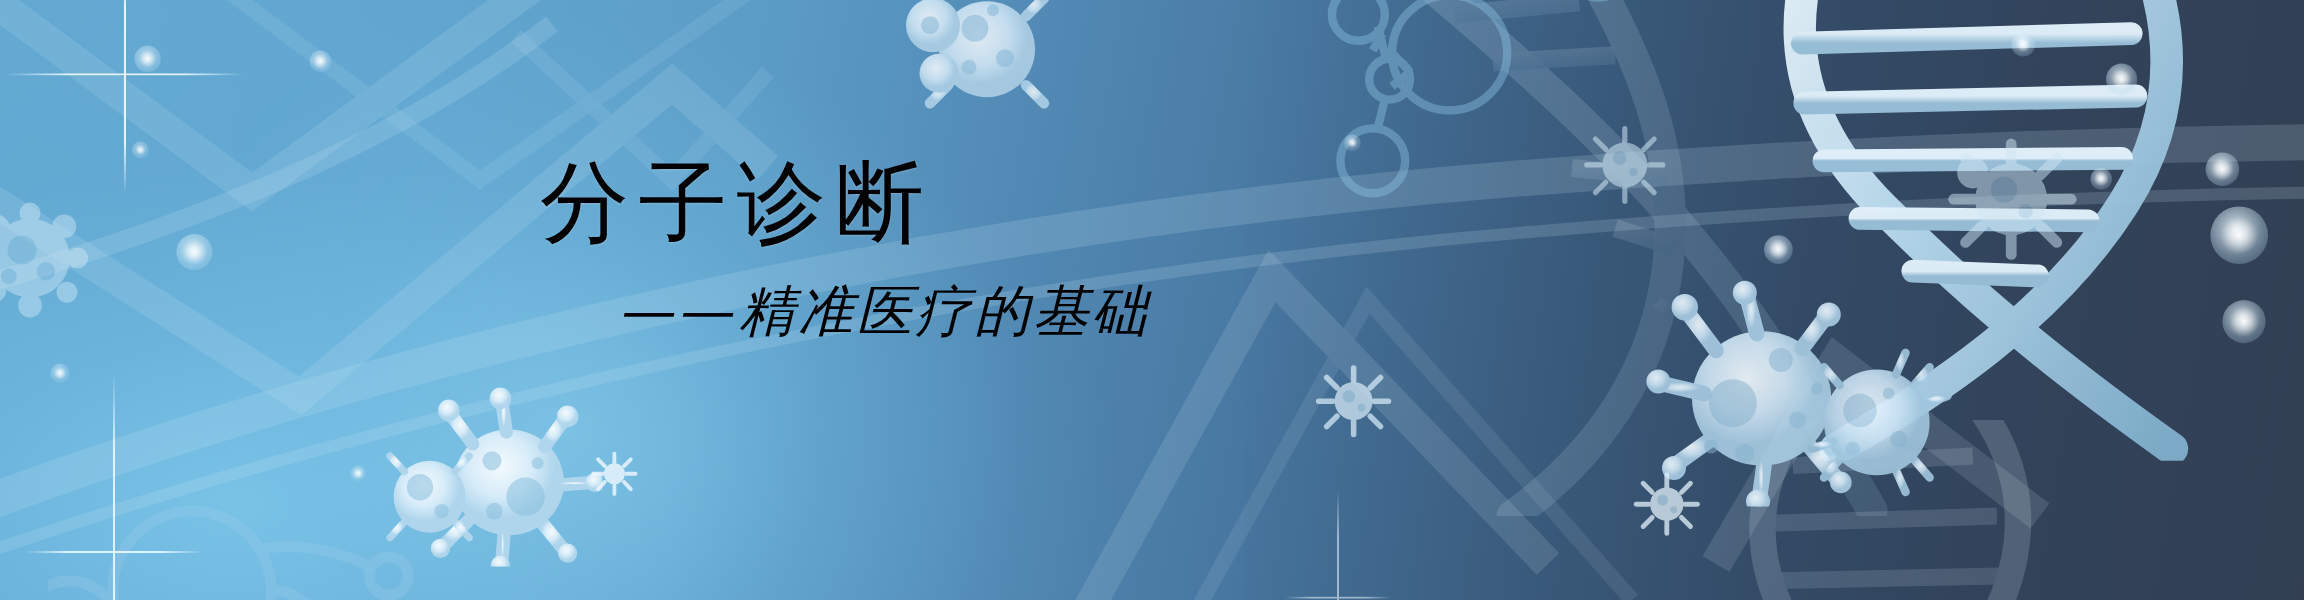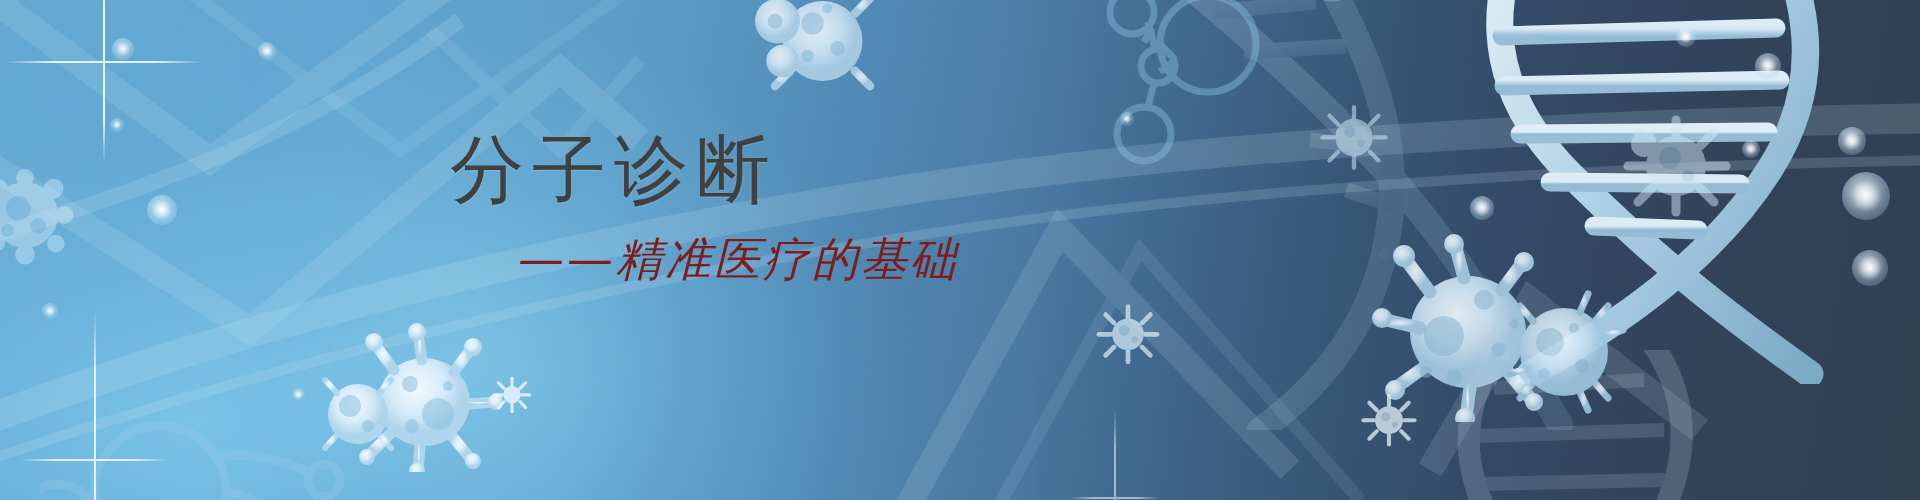--- a/index.html
+++ b/index.html
@@ -93,30 +93,30 @@
 
   
   .text-block{
     position:absolute;left:0;top:0;width:100%;height:100%;
     pointer-events:none;
   }
   .title{
     position:absolute;left:450px;top:132px;
     font-size:74px;line-height:1;
     letter-spacing:8px;
-    color:#404040;
+    color:#000000;
     font-family:"DejaVu Sans","Liberation Sans",sans-serif;
     font-weight:400;
     text-shadow:0 1px 2px rgba(255,255,255,.18);
   }
   .subtitle{
     position:absolute;left:518px;top:236px;
     font-size:46px;line-height:1;
     letter-spacing:3px;
-    color:#7f1d1d;
+    color:#000000;
     font-style:italic;
     font-family:"DejaVu Sans","Liberation Sans",sans-serif;
     font-weight:400;
   }
 </style>
 </head>
 <body>
 
 <div class="banner">
 

